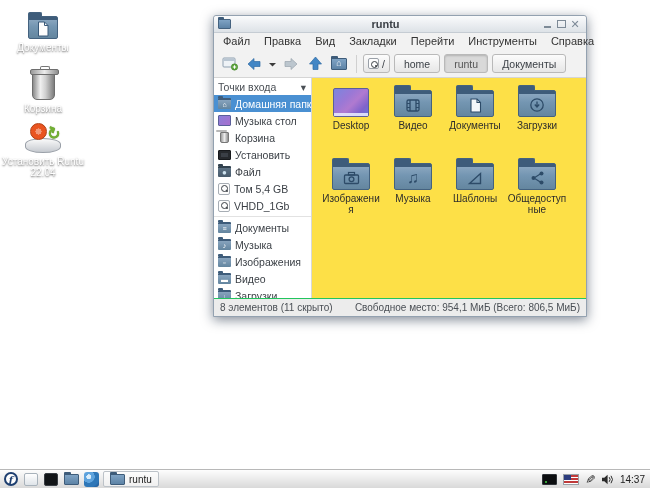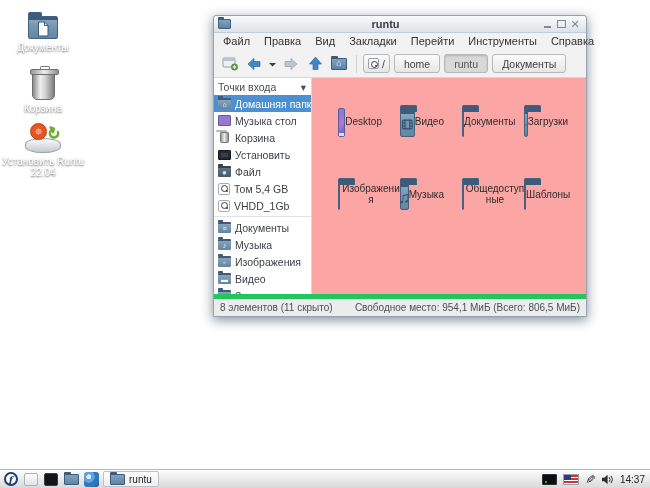--- a/index.html
+++ b/index.html
@@ -83,21 +83,21 @@
   .mini-home-folder::before { content:""; position:absolute; top:-3px; left:-1px; width:7px; height:3px; background:#3e5c7a; border-radius:1px 1px 0 0; }
 
   .pbtn { height:19px; display:flex; align-items:center; gap:3px; padding:0 9px; font-size:10.5px; color:#3a3f45;
     background:linear-gradient(#fcfcfc,#e6e6e6); border:1px solid #b9b9b9; border-radius:3px; margin-right:2px; flex:none; cursor:default; }
   .pbtn.active { background:#d9d9d9; box-shadow:inset 0 1px 2px rgba(0,0,0,.18); color:#555; }
   .pbtn-root { padding:0 4px; }
   .drive-glyph { width:11px; height:11px; background:#fdfdfd; border:1px solid #9aa0a8; border-radius:2px; position:relative; flex:none; }
   .drive-glyph::before { content:""; position:absolute; top:1.5px; left:1.5px; width:5px; height:5px; border:1.5px solid #3b4046; border-radius:50%; }
   .drive-glyph::after { content:""; position:absolute; right:1.5px; bottom:1.5px; width:2px; height:2px; background:#3b4046; border-radius:50%; }
 
-  .content { flex:1; display:flex; background:#fca5a5; border-top:1px solid #d5d5d5; border-bottom:5px solid #22c55e; overflow:hidden; }
+  .content { flex:1; display:flex; background:#fde047; border-top:1px solid #d5d5d5; border-bottom:1px solid #22c55e; overflow:hidden; }
 
   
   .sidebar { width:98px; flex:none; background:#fff; border-right:1px solid #d8d8d8; font-size:10.5px; color:#3a3f45; padding-top:1px; }
   .side-header { height:16px; display:flex; align-items:center; justify-content:space-between; padding:0 5px 0 4px; color:#4a4f55; }
   .srow { height:17px; display:flex; align-items:center; gap:4px; padding:0 4px; white-space:nowrap; overflow:hidden; cursor:default; }
   .srow.selected { background:#4a90d2; color:#fff; }
   .side-sep { height:1px; background:#e2e2e2; margin:2px 0; }
 
   .mini { width:13px; height:11px; position:relative; flex:none; display:flex; align-items:center; justify-content:center; }
   .mini-folder { background:linear-gradient(#87a3bd,#63859f); border-radius:1px; border-top:2px solid #3e5c7a; }
@@ -111,21 +111,21 @@
   .mini-netfolder { background:linear-gradient(#5d7284,#475a6b); border-radius:1px; border-top:2px solid #32424f; }
   .mini-netfolder::before { content:""; position:absolute; top:-4px; left:0; width:5px; height:2px; background:#32424f; border-radius:1px 1px 0 0; }
   .mini-netfolder .g { color:#cfe3ef; font-size:8px; }
   .mini-drive { width:12px; height:12px; background:#fdfdfd; border:1px solid #a7adb4; border-radius:2px; }
   .mini-drive::before { content:""; position:absolute; top:1.5px; left:1.5px; width:5px; height:5px; border:1.5px solid #3b4046; border-radius:50%; }
   .mini-drive::after { content:""; position:absolute; right:1.5px; bottom:1.5px; width:2px; height:2px; background:#3b4046; border-radius:50%; }
 
   
   .files { flex:1; padding:5px 4px 0 8px; display:grid; grid-template-columns:repeat(4,62px); grid-auto-rows:73px;
     align-content:start; justify-content:start; }
-  .fcell { display:flex; align-items:center; font-size:10px; color:#2c2c2c; text-align:center; cursor:default;margin-left:18px; }
+  .fcell { display:flex; flex-direction:column; align-items:center; font-size:10px; color:#2c2c2c; text-align:center; cursor:default; }
   .fcell .cap { margin-top:3px; line-height:11px; width:62px; word-wrap:break-word; }
 
   .statusbar { height:17px; flex:none; display:flex; align-items:center; justify-content:space-between;
     background:#ececec; padding:0 6px; font-size:10px; color:#4a4f55; }
 
   
   #taskbar { position:absolute; left:0; right:0; bottom:0; height:19px; display:flex; align-items:center; gap:4px;
     padding:0 3px; background:linear-gradient(#fdfdfd,#d9d9d9); border-top:1px solid #b8b8b8; }
   .launcher { width:16px; height:16px; display:flex; align-items:center; justify-content:center; flex:none; cursor:default; }
   .tb-menu { width:14px; height:14px; border-radius:50%; background:#fdfdfd; border:2px solid #1e3f70;
@@ -388,40 +388,40 @@
         <div class="fcell">
           <div class="folder">
             <span class="emblem" style="font-size:16px;">♫</span>
           </div>
           <span class="cap">Музыка</span>
         </div>
 
         <div class="fcell">
           <div class="folder">
             <span class="emblem">
+              <svg width="16" height="15" viewBox="0 0 16 15">
+                  <path d="M2.5 12.5h11v-10z" fill="none" stroke="#2d4b68" stroke-width="1.4"></path>
+                </svg>
+            </span>
+          </div>
+          <span class="cap">Шаблоны</span>
+        </div>
+
+        <div class="fcell">
+          <div class="folder">
+            <span class="emblem">
               <svg width="15" height="16" viewBox="0 0 15 16">
                   <path d="M4 8 11 3.5M4 8l7 4.5" stroke="#2d4b68" stroke-width="1.2" fill="none"></path>
                   <circle cx="11.5" cy="3.5" r="2" fill="#2d4b68"></circle>
                   <circle cx="3.5" cy="8" r="2" fill="#2d4b68"></circle>
                   <circle cx="11.5" cy="12.5" r="2" fill="#2d4b68"></circle>
                 </svg>
             </span>
           </div>
           <span class="cap">Общедоступные</span>
-        </div>
-
-        <div class="fcell">
-          <div class="folder">
-            <span class="emblem">
-              <svg width="16" height="15" viewBox="0 0 16 15">
-                  <path d="M2.5 12.5h11v-10z" fill="none" stroke="#2d4b68" stroke-width="1.4"></path>
-                </svg>
-            </span>
-          </div>
-          <span class="cap">Шаблоны</span>
         </div>
 
       </div>
     </div>
 
     <div class="statusbar">
       <span>8 элементов (11 скрыто)</span>
       <span>Свободное место: 954,1 МиБ (Всего: 806,5 МиБ)</span>
     </div>
 

